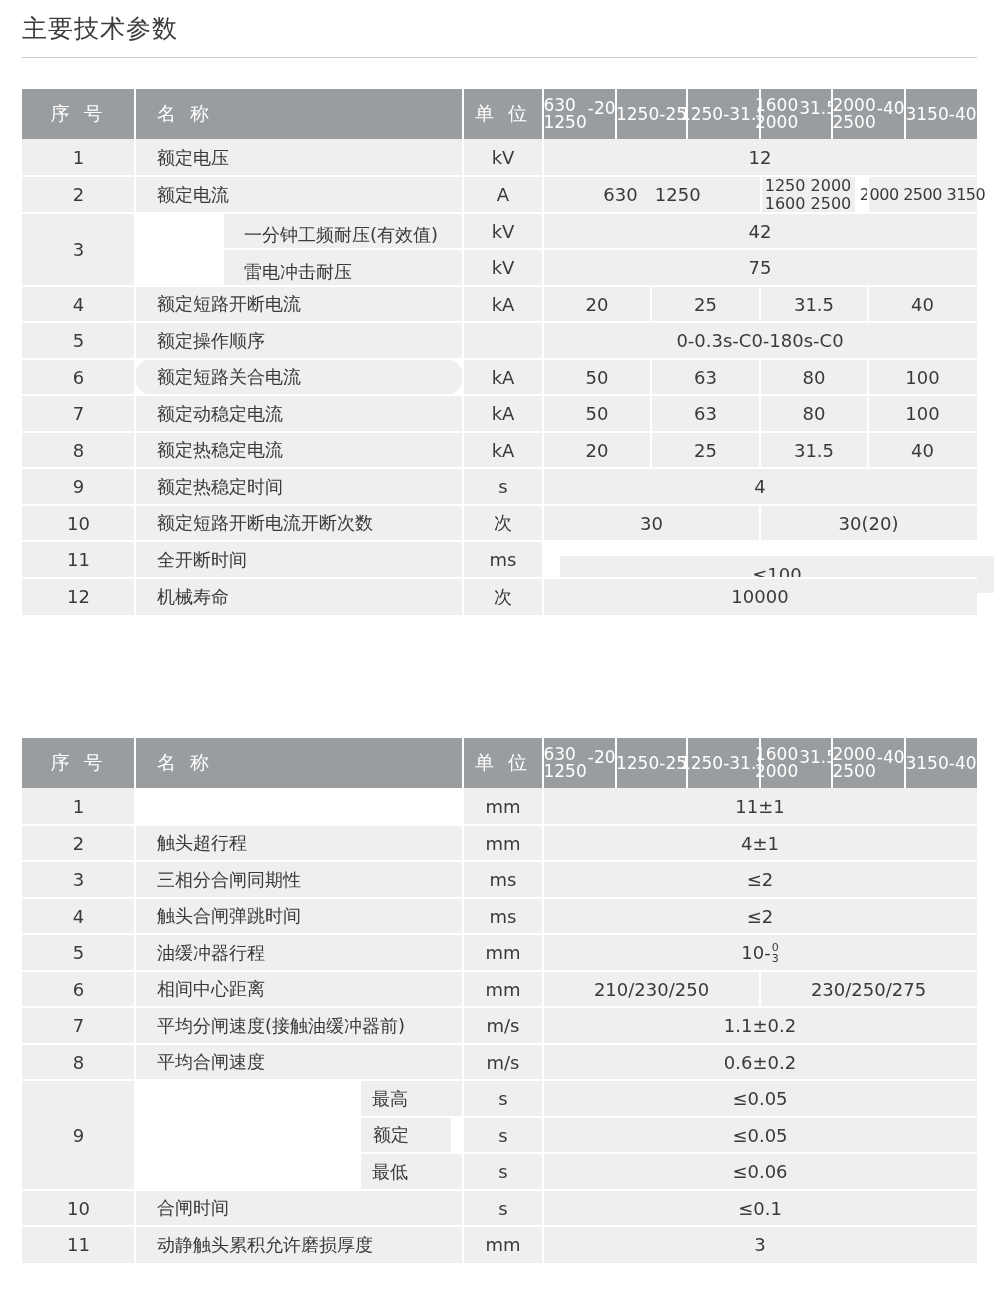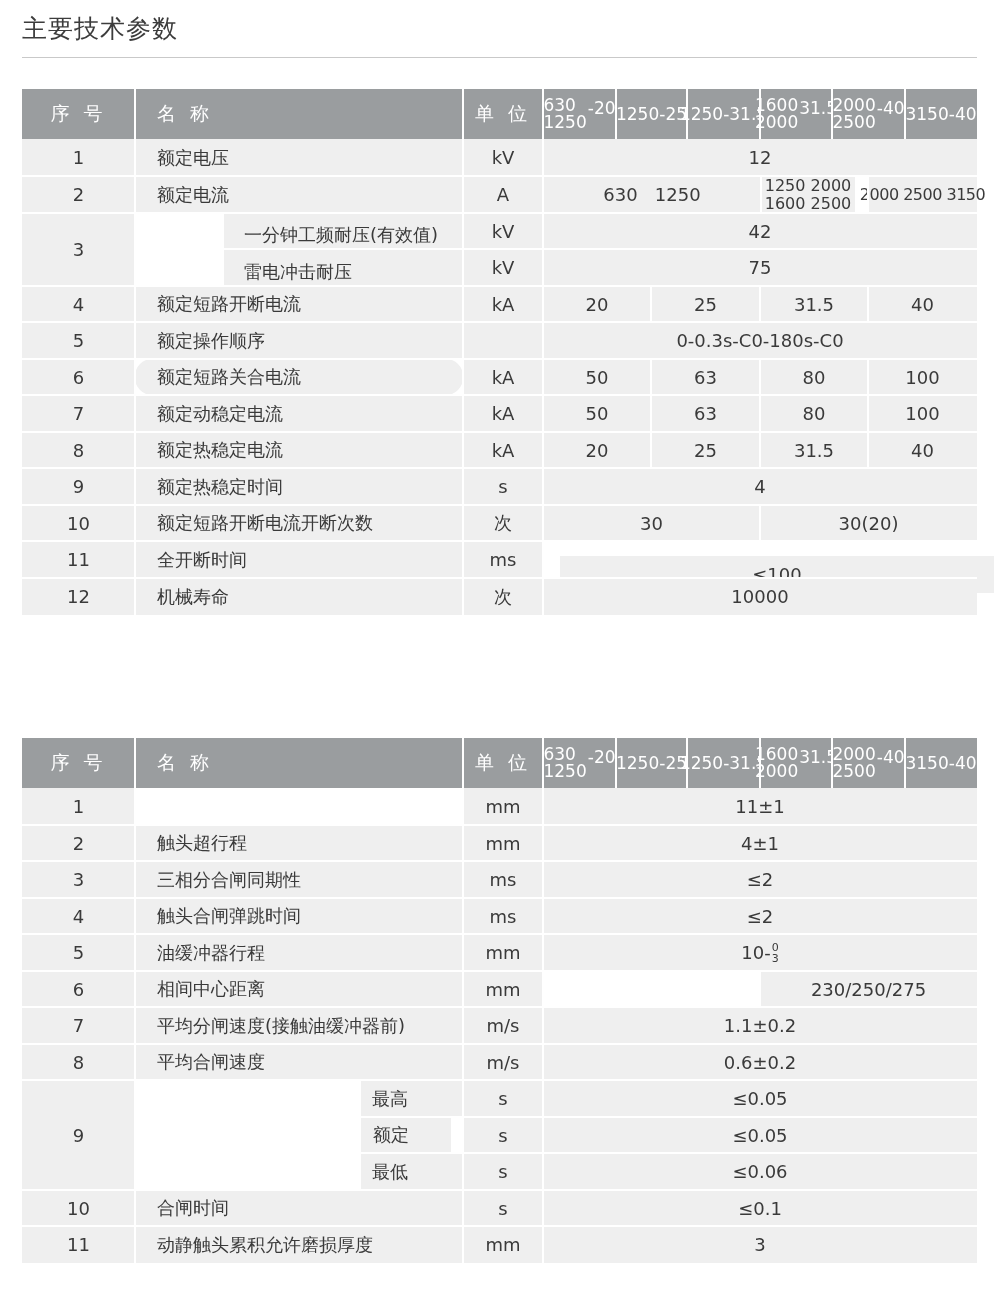--- a/index.html
+++ b/index.html
@@ -267,20 +267,21 @@
         <span class="pm">
           <span>0</span>
           <span>3</span>
         </span>
       </span>
   </div>
 
   <div class="cell c" style="left:0;top:233px;width:113px;height:36px;">6</div>
   <div class="cell l" style="left:113px;top:233px;width:328px;height:36px;">相间中心距离</div>
   <div class="cell c" style="left:441px;top:233px;width:80px;height:36px;">mm</div>
+  <div class="cell c" style="left:521px;top:233px;width:217px;height:36px;">210/230/250</div>
   <div class="cell c" style="left:738px;top:233px;width:217px;height:36px;">230/250/275</div>
 
   <div class="cell c" style="left:0;top:269px;width:113px;height:37px;">7</div>
   <div class="cell l" style="left:113px;top:269px;width:328px;height:37px;">平均分闸速度(接触油缓冲器前)</div>
   <div class="cell c" style="left:441px;top:269px;width:80px;height:37px;">m/s</div>
   <div class="cell c" style="left:521px;top:269px;width:434px;height:37px;">1.1±0.2</div>
 
   <div class="cell c" style="left:0;top:306px;width:113px;height:36px;">8</div>
   <div class="cell l" style="left:113px;top:306px;width:328px;height:36px;">平均合闸速度</div>
   <div class="cell c" style="left:441px;top:306px;width:80px;height:36px;">m/s</div>

